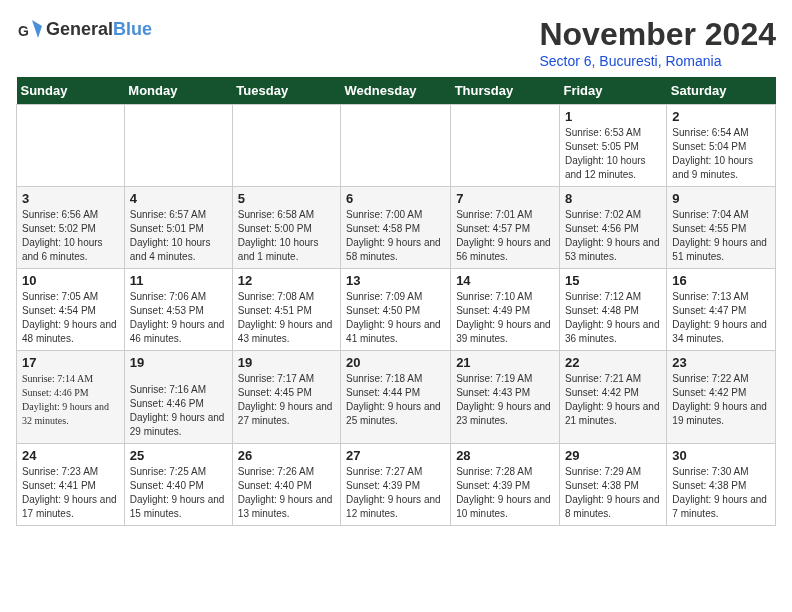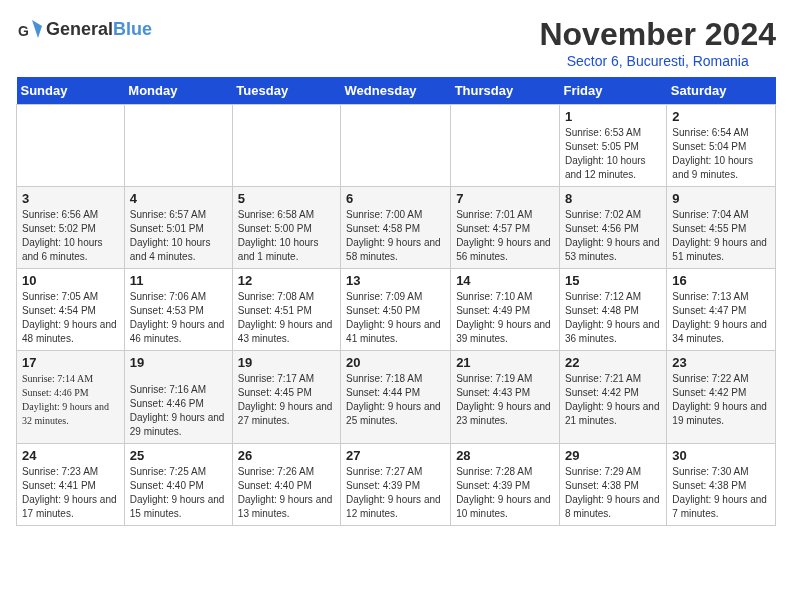--- a/index.html
+++ b/index.html
@@ -28,38 +28,38 @@
     }
     .logo-text span {
       color: #4a90d9;
     }
     .logo-icon {
       width: 28px;
       height: 28px;
       margin-right: 2px;
     }
     .title-block {
-      text-align: center;
+      text-align: left;
     }
     .month-title {
       font-size: 32px;
       font-weight: bold;
       color: #333;
     }
     .subtitle {
       font-size: 14px;
       color: #1d4ed8;
     }
     table {
       width: 100%;
       border-collapse: collapse;
       font-size: 11px;
     }
     thead th {
-      background-color: #1d4ed8;
+      background-color: #14532d;
       color: #fff;
       padding: 6px 4px;
       text-align: left;
       font-size: 13px;
       font-weight: bold;
     }
     tbody td {
       border: 1px solid #ccc;
       vertical-align: top;
       padding: 4px 5px;

